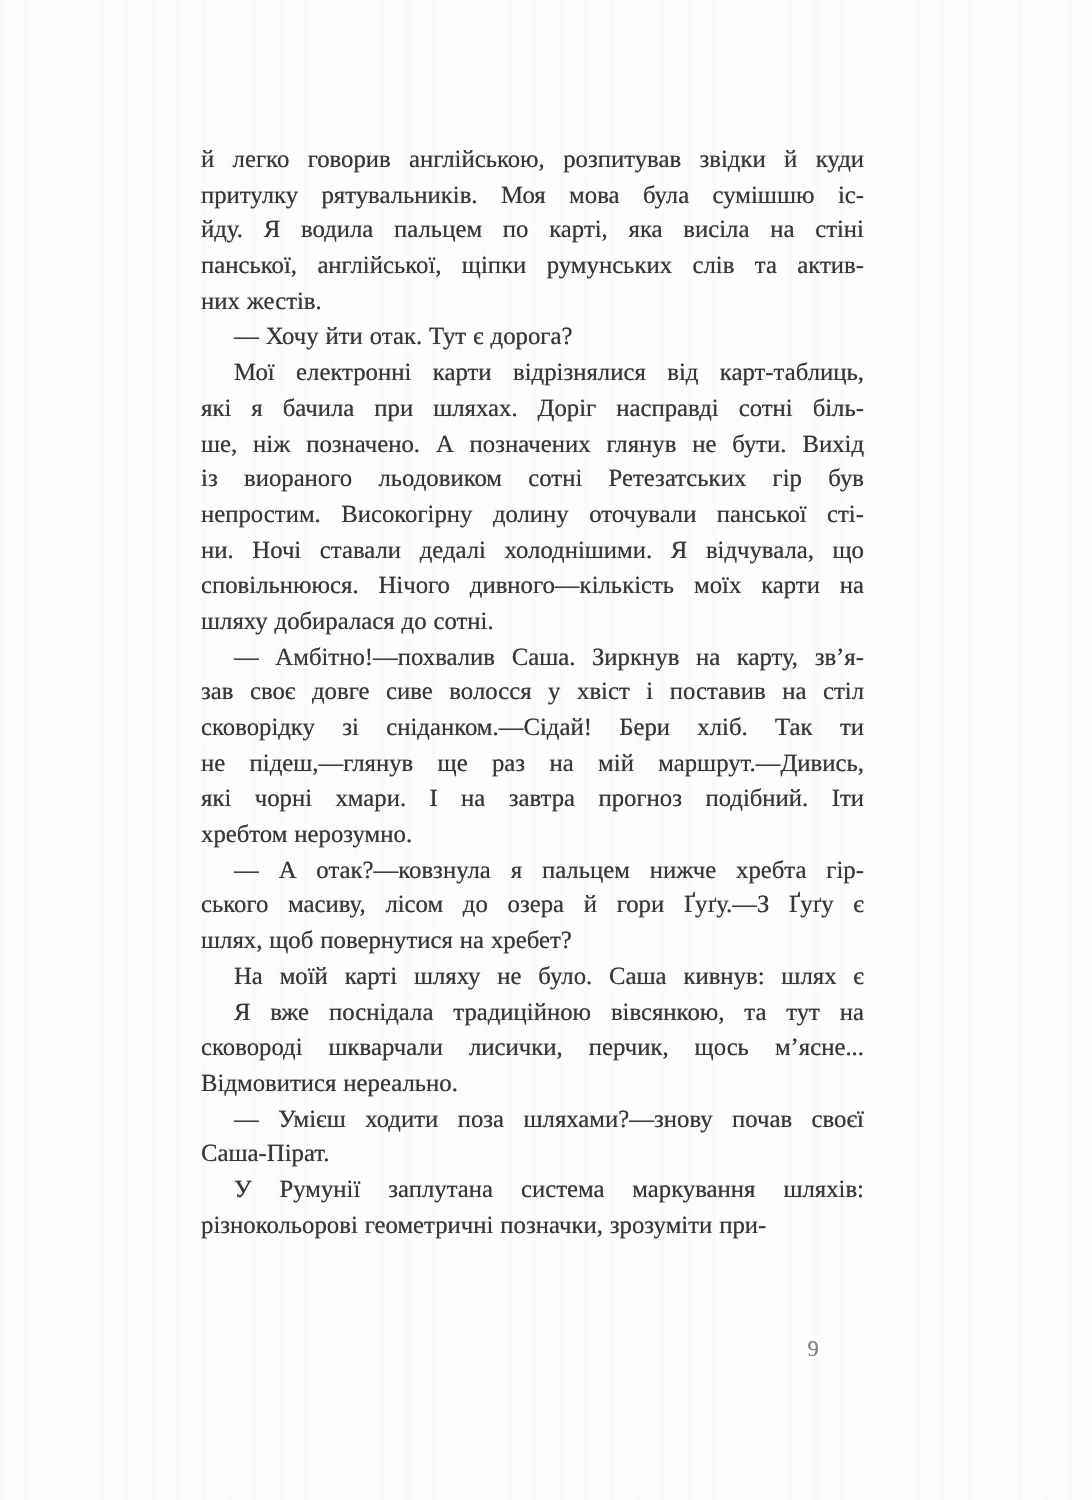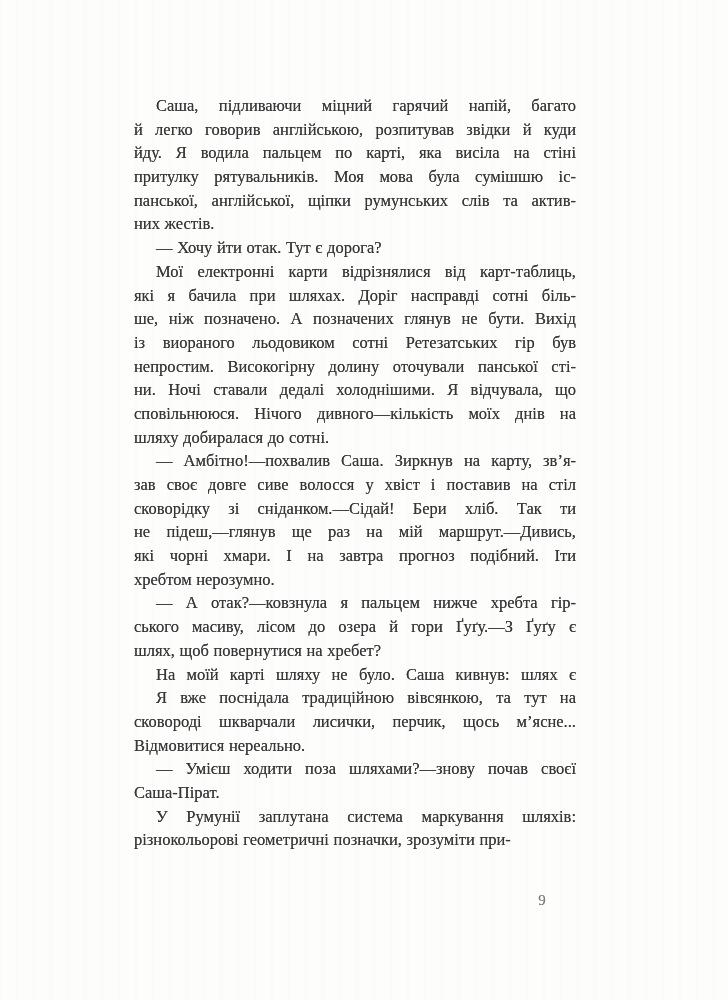--- a/index.html
+++ b/index.html
@@ -61,38 +61,37 @@
     color: #7e7e7e;
     text-shadow: 0 0 0.4px rgba(120,120,120,0.7);
   }
 </style>
 </head>
 <body>
 
 <div class="book-page">
   <div class="text-block">
       <div class="para">
-        <div class="line first">Саша, підливаючи міцний гарячий напій, багато</div>
         <div class="line">й легко говорив англійською, розпитував звідки й куди</div>
+        <div class="line">притулку рятувальників. Моя мова була сумішшю іс-</div>
         <div class="line">йду. Я водила пальцем по карті, яка висіла на стіні</div>
-        <div class="line">притулку рятувальників. Моя мова була сумішшю іс-</div>
         <div class="line">панської, англійської, щіпки румунських слів та актив-</div>
         <div class="line last">них жестів.</div>
       </div>
       <div class="para">
         <div class="line first last">— Хочу йти отак. Тут є дорога?</div>
       </div>
       <div class="para">
         <div class="line first">Мої електронні карти відрізнялися від карт-таблиць,</div>
         <div class="line">які я бачила при шляхах. Доріг насправді сотні біль-</div>
         <div class="line">ше, ніж позначено. А позначених глянув не бути. Вихід</div>
         <div class="line">із виораного льодовиком сотні Ретезатських гір був</div>
         <div class="line">непростим. Високогірну долину оточували панської сті-</div>
         <div class="line">ни. Ночі ставали дедалі холоднішими. Я відчувала, що</div>
-        <div class="line">сповільнююся. Нічого дивного—кількість моїх днів на</div>
+        <div class="line">сповільнююся. Нічого дивного—кількість моїх карти на</div>
         <div class="line last">шляху добиралася до сотні.</div>
       </div>
       <div class="para">
         <div class="line first">— Амбітно!—похвалив Саша. Зиркнув на карту, зв’я-</div>
         <div class="line">зав своє довге сиве волосся у хвіст і поставив на стіл</div>
         <div class="line">сковорідку зі сніданком.—Сідай! Бери хліб. Так ти</div>
         <div class="line">не підеш,—глянув ще раз на мій маршрут.—Дивись,</div>
         <div class="line">які чорні хмари. І на завтра прогноз подібний. Іти</div>
         <div class="line last">хребтом нерозумно.</div>
       </div>

